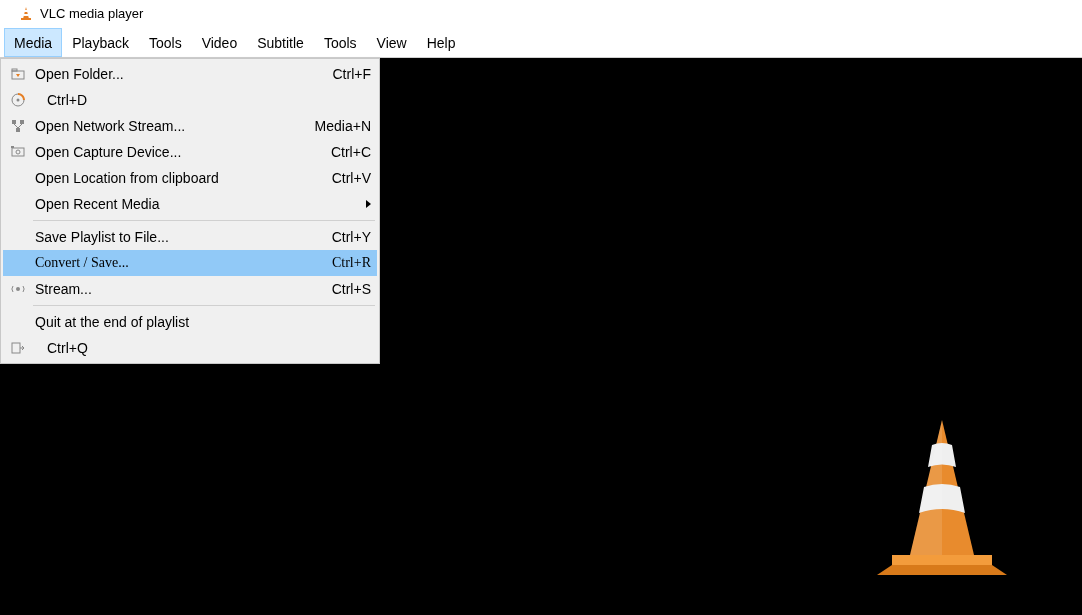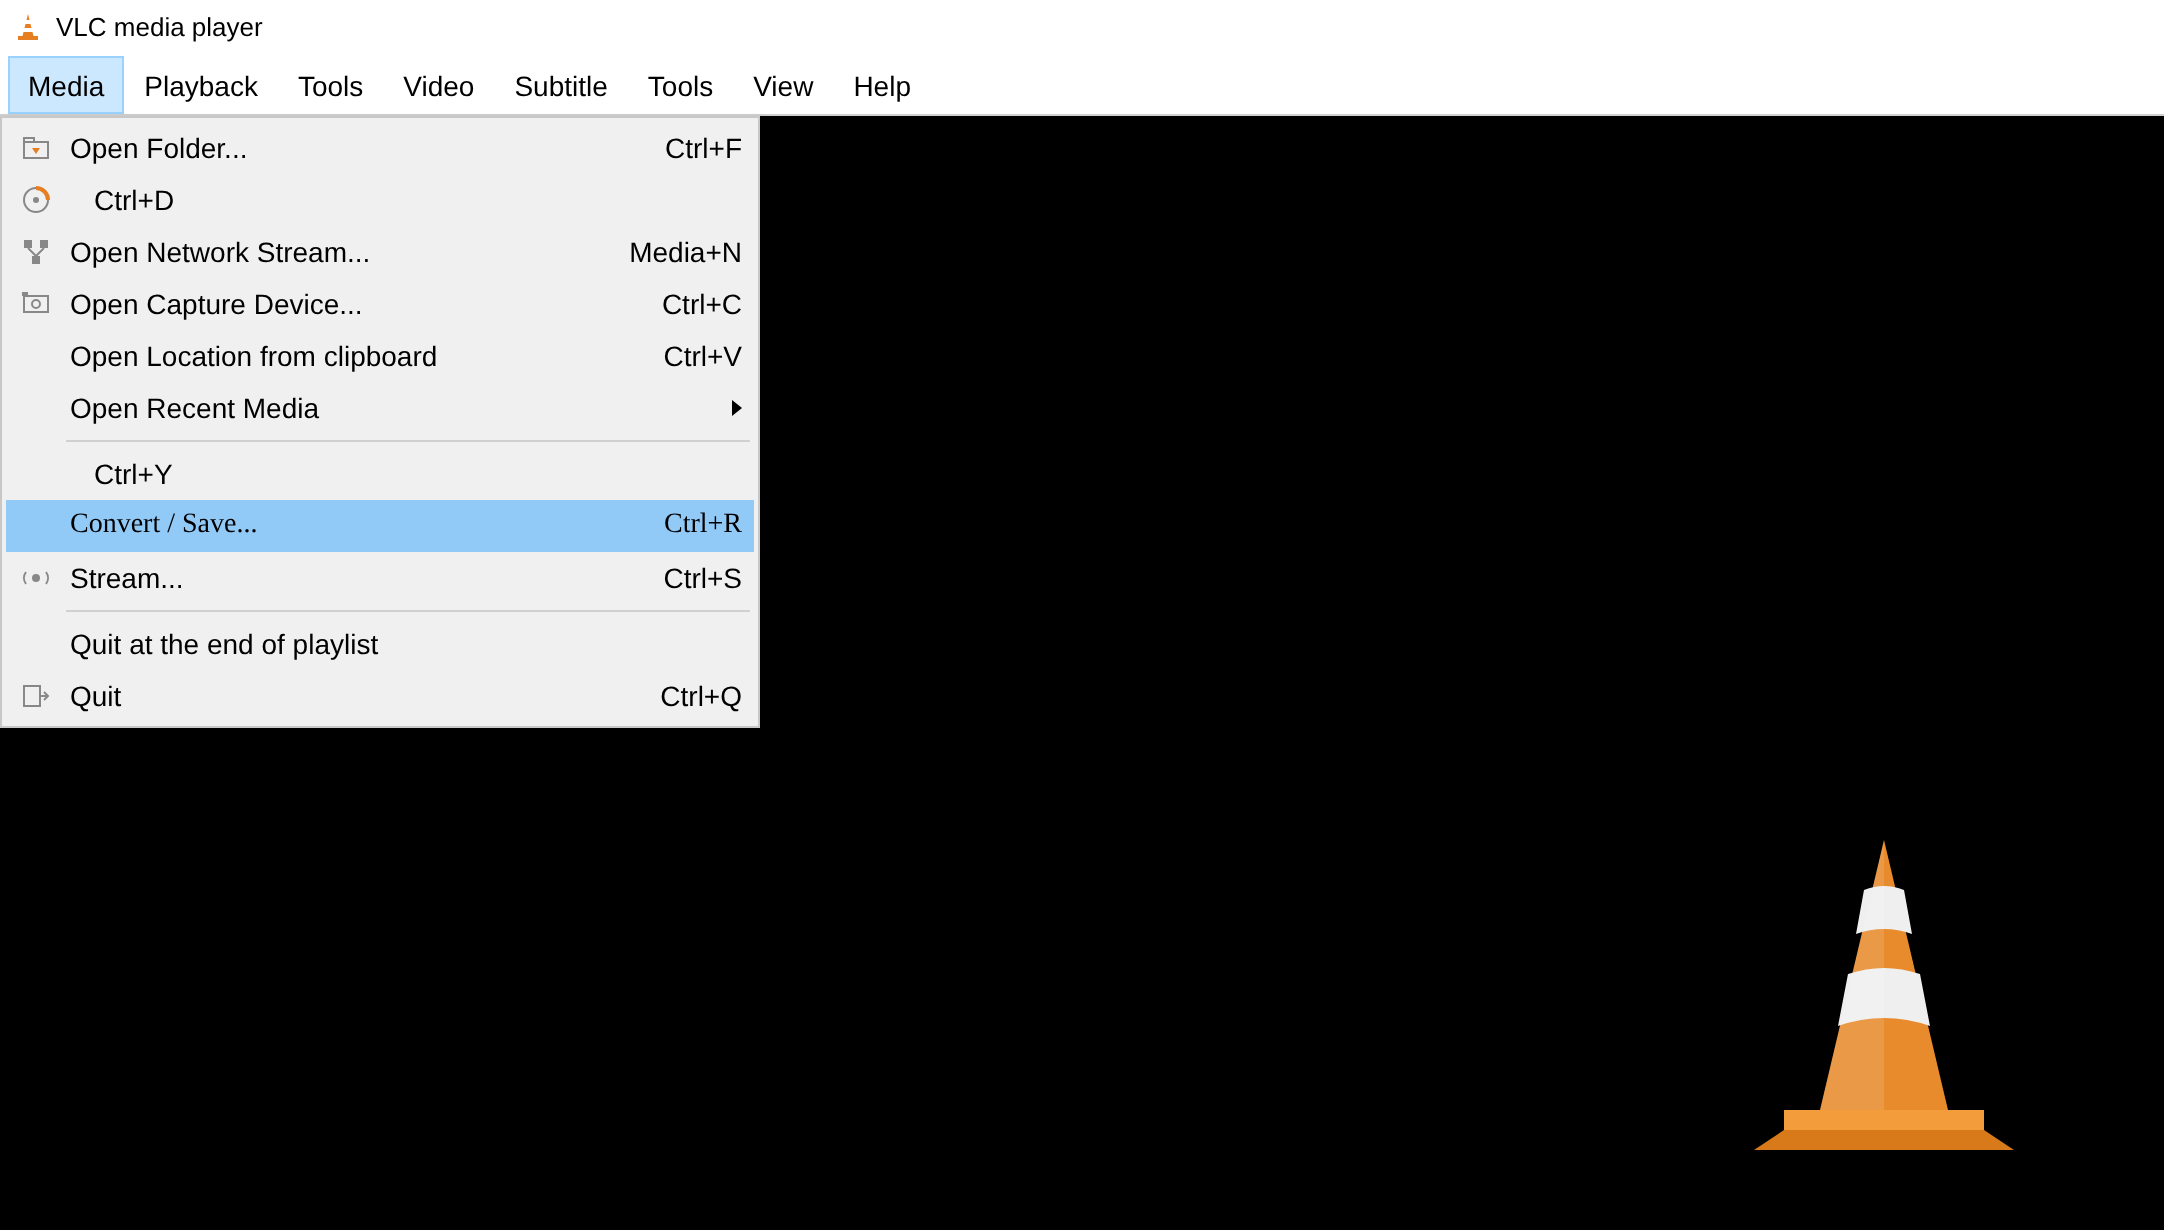--- a/index.html
+++ b/index.html
@@ -10,21 +10,21 @@
     width: 1082px;
     height: 615px;
     overflow: hidden;
     position: relative;
   }
   .title-bar {
     height: 28px;
     background: #fff;
     display: flex;
     align-items: center;
-    padding-left: 6px;
+    padding-left: 18px;
     border-bottom: 1px solid #fff;
   }
   .title-bar .app-icon {
     width: 16px; height: 16px; margin-right: 6px;
     display:flex;align-items:center;justify-content:center;
   }
   .title-bar .title-text { font-size: 13px; color: #000; }
   .menu-bar {
     height: 30px;
     background: #fff;
@@ -214,20 +214,21 @@
   <div class="dd-item">
     <span class="dd-icon"></span>
     <span class="dd-label">Open Recent Media</span>
     <span class="dd-submenu-arrow"></span>
   </div>
 
   <div class="dd-sep"></div>
 
   <div class="dd-item">
     <span class="dd-icon"></span>
+    <span class="dd-label">Save Playlist to File...</span>
     <span class="dd-shortcut">Ctrl+Y</span>
   </div>
   <div class="dd-item highlight">
     <span class="dd-icon"></span>
     <span class="dd-label">Convert / Save...</span>
     <span class="dd-shortcut">Ctrl+R</span>
   </div>
   <div class="dd-item">
     <span class="dd-icon">
         <svg width="14" height="14" viewBox="0 0 14 14">
@@ -249,16 +250,15 @@
     <span class="dd-shortcut"></span>
   </div>
   <div class="dd-item">
     <span class="dd-icon">
         <svg width="14" height="14" viewBox="0 0 14 14">
           <rect x="1" y="2" width="8" height="10" fill="none" stroke="#888"></rect>
           <line x1="9" y1="7" x2="13" y2="7" stroke="#888"></line>
           <polyline points="11,5 13,7 11,9" fill="none" stroke="#888"></polyline>
         </svg>
       </span>
-    <span class="dd-label">Quit</span>
     <span class="dd-shortcut">Ctrl+Q</span>
   </div>
 </div>
 
 </body></html>

